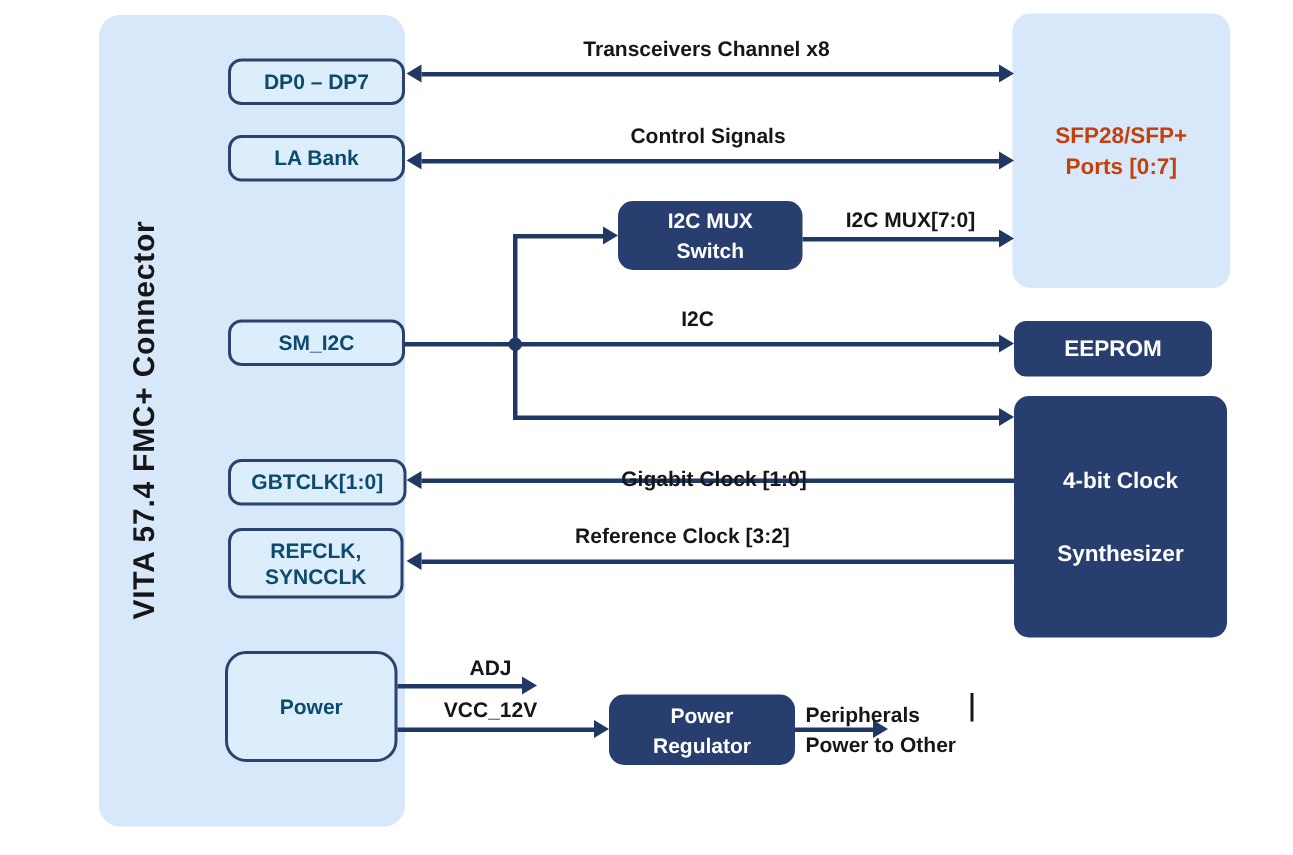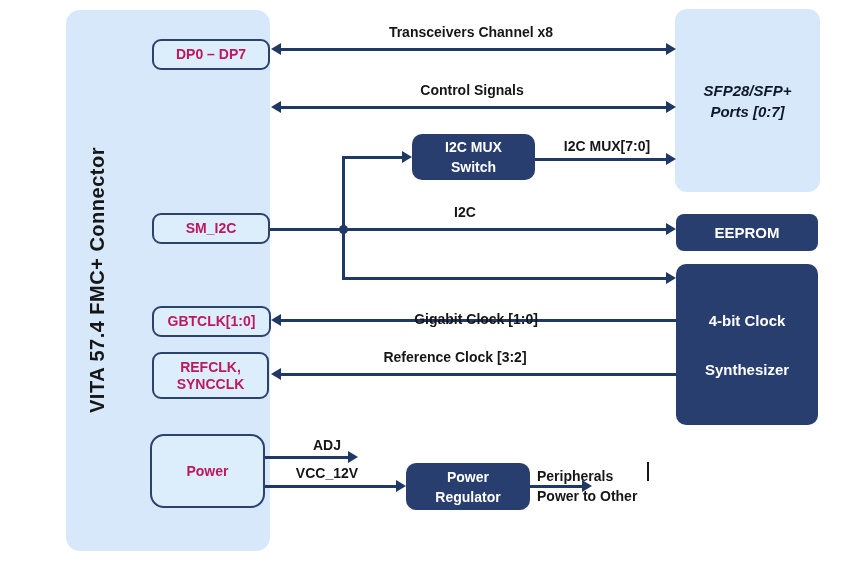--- a/index.html
+++ b/index.html
@@ -8,30 +8,30 @@
 
   
   .panel{position:absolute;background:#d6e8fa;border-radius:14px;}
   .vlabel{position:absolute;display:flex;align-items:center;justify-content:center;
           writing-mode:vertical-rl;transform:rotate(180deg);
           font-size:20px;font-weight:bold;color:#161616;letter-spacing:.5px;}
 
   
   .port{position:absolute;background:#dcedfc;border:2px solid #2b4170;border-radius:9px;
         display:flex;align-items:center;justify-content:center;text-align:center;
-        font-size:14px;font-weight:bold;color:#be185d;line-height:17px;padding:1px 4px;box-sizing:border-box;}
+        font-size:14px;font-weight:bold;color:#0c4a6e;line-height:17px;padding:1px 4px;box-sizing:border-box;}
 
   
   .navybox{position:absolute;background:#283e6f;border-radius:10px;
            display:flex;flex-direction:column;align-items:center;justify-content:center;
            font-size:14px;font-weight:bold;color:#ffffff;text-align:center;line-height:20px;}
 
   .lightbox{position:absolute;background:#d6e8fa;border-radius:12px;
             display:flex;flex-direction:column;align-items:center;justify-content:center;
-            font-size:15px;font-weight:bold;color:#0f172a;text-align:center;line-height:21px;font-style:italic;}
+            font-size:15px;font-weight:bold;color:#c2410c;text-align:center;line-height:21px;}
 
   
   .hline{position:absolute;height:3px;background:#203864;}
   .vline{position:absolute;width:3px;background:#203864;}
   .ah-r{position:absolute;width:0;height:0;border-top:6px solid transparent;
         border-bottom:6px solid transparent;border-left:10px solid #203864;}
   .ah-l{position:absolute;width:0;height:0;border-top:6px solid transparent;
         border-bottom:6px solid transparent;border-right:10px solid #203864;}
   .dot{position:absolute;width:9px;height:9px;border-radius:50%;background:#203864;}
 
@@ -47,30 +47,31 @@
 
   <div class="panel" style="left:66px;top:10px;width:204px;height:541px;"></div>
   <div class="vlabel" style="left:68px;top:10px;width:58px;height:541px;">VITA 57.4 FMC+ Connector</div>
 
   <div class="lightbox" style="left:675px;top:9px;width:145px;height:183px;">
     <span>SFP28/SFP+</span>
     <span>Ports [0:7]</span>
   </div>
 
   <div class="port" style="left:152px;top:39px;width:118px;height:31px;">DP0 – DP7</div>
+  <div class="port" style="left:152px;top:90px;width:118px;height:31px;">LA Bank</div>
   <div class="port" style="left:152px;top:213px;width:118px;height:31px;">SM_I2C</div>
   <div class="port" style="left:152px;top:306px;width:119px;height:31px;">GBTCLK[1:0]</div>
   <div class="port" style="left:152px;top:352px;width:117px;height:47px;">REFCLK, SYNCCLK</div>
   <div class="port" style="left:150px;top:434px;width:115px;height:74px;border-radius:14px;">Power</div>
 
   <div class="navybox" style="left:412px;top:134px;width:123px;height:46px;">
     <span>I2C MUX</span>
     <span>Switch</span>
   </div>
-  <div class="navybox" style="left:676px;top:214px;width:142px;height:37px;font-size:15px;border-radius:8px;">EEPROM</div>
+  <div class="navybox" style="left:676px;top:214px;width:132px;height:37px;font-size:15px;border-radius:8px;">EEPROM</div>
   <div class="navybox" style="left:676px;top:264px;width:142px;height:161px;font-size:15px;line-height:21px;gap:28px;">
     <span>4-bit Clock</span>
     <span>Synthesizer</span>
   </div>
   <div class="navybox" style="left:406px;top:463px;width:124px;height:47px;">
     <span>Power</span>
     <span>Regulator</span>
   </div>
 
   <div class="hline" style="left:281px;top:48px;width:386px;"></div>

